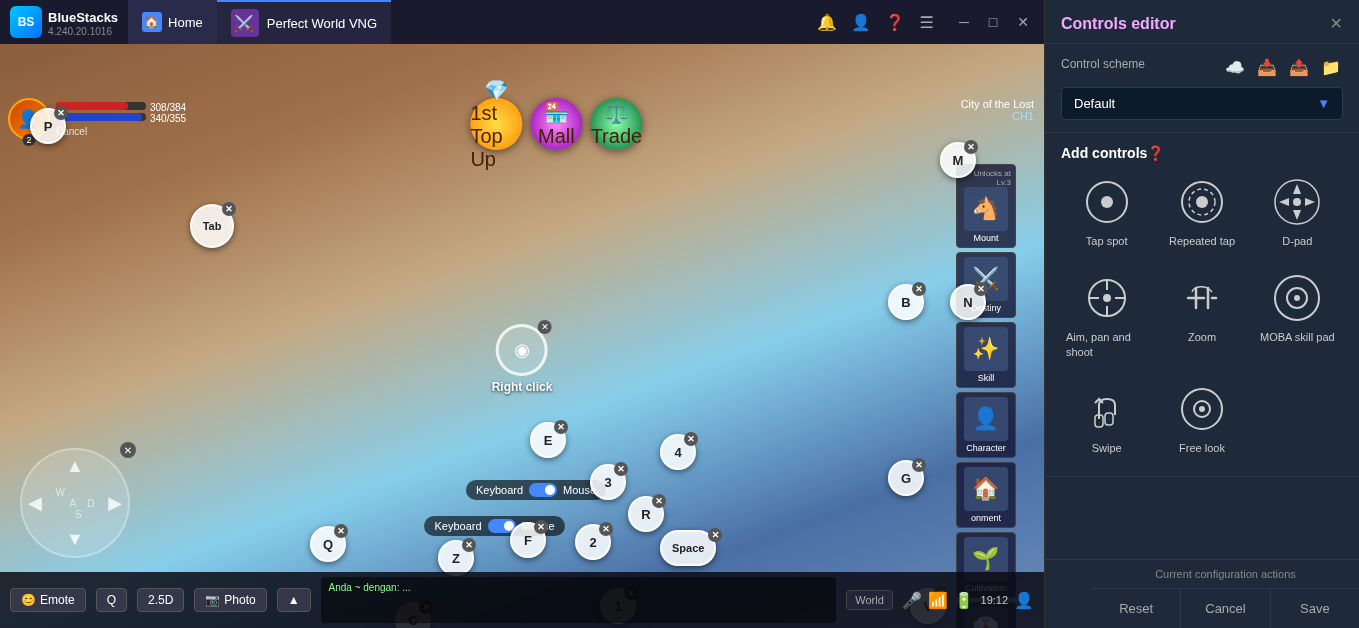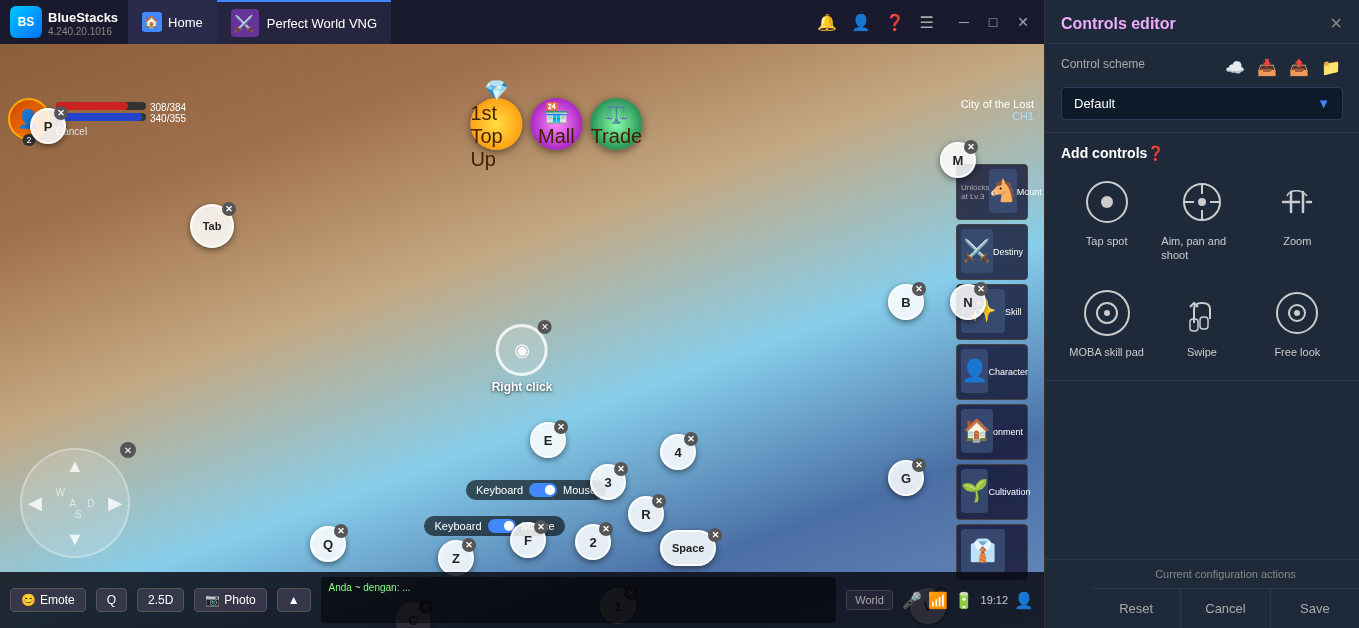--- a/index.html
+++ b/index.html
@@ -180,28 +180,29 @@
     }
 
     
     #right-panels {
       position: absolute;
       top: 120px; right: 8px;
       display: flex; flex-direction: column; gap: 4px;
       width: 80px;
     }
     .panel-btn {
-      width: 72px;
+      width: 60px;
       background: rgba(20,20,50,0.8);
       border: 1px solid #444;
       border-radius: 4px;
       padding: 4px;
-      display: flex; align-items: center;
+      display: flex; flex-direction: column; align-items: center;
       color: white; font-size: 9px;
       cursor: pointer;
+      text-align: right;
     }
     .panel-icon {
       width: 44px; height: 44px;
       background: rgba(60,80,120,0.8);
       border-radius: 4px;
       display: flex; align-items: center; justify-content: center;
       font-size: 22px;
       margin-bottom: 2px;
     }
     .panel-lock {
@@ -728,21 +729,44 @@
       <div class="control-item">
         <div class="control-icon">
           <svg class="ctrl-svg" viewBox="0 0 52 52">
             <circle cx="26" cy="26" r="20" fill="none" stroke="#ccc" stroke-width="2"></circle>
             <circle cx="26" cy="26" r="6" fill="#ccc"></circle>
           </svg>
         </div>
         <span class="control-label">Tap spot</span>
       </div>
 
-
+      <div class="control-item">
+        <div class="control-icon">
+          <svg class="ctrl-svg" viewBox="0 0 52 52">
+            <circle cx="26" cy="26" r="20" fill="none" stroke="#ccc" stroke-width="2"></circle>
+            <circle cx="26" cy="26" r="6" fill="#ccc"></circle>
+            <circle cx="26" cy="26" r="13" fill="none" stroke="#ccc" stroke-width="1.5" stroke-dasharray="4,3"></circle>
+          </svg>
+        </div>
+        <span class="control-label">Repeated tap</span>
+      </div>
+
+      <div class="control-item">
+        <div class="control-icon">
+          <svg class="ctrl-svg" viewBox="0 0 52 52">
+            <circle cx="26" cy="26" r="22" fill="none" stroke="#ccc" stroke-width="1.5"></circle>
+            <polygon points="26,8 22,18 30,18" fill="#ccc"></polygon>
+            <polygon points="26,44 22,34 30,34" fill="#ccc"></polygon>
+            <polygon points="8,26 18,22 18,30" fill="#ccc"></polygon>
+            <polygon points="44,26 34,22 34,30" fill="#ccc"></polygon>
+            <circle cx="26" cy="26" r="4" fill="#ccc"></circle>
+          </svg>
+        </div>
+        <span class="control-label">D-pad</span>
+      </div>
 
       <div class="control-item">
         <div class="control-icon">
           <svg class="ctrl-svg" viewBox="0 0 52 52">
             <circle cx="26" cy="26" r="18" fill="none" stroke="#ccc" stroke-width="2"></circle>
             <line x1="26" y1="8" x2="26" y2="18" stroke="#ccc" stroke-width="2"></line>
             <line x1="26" y1="34" x2="26" y2="44" stroke="#ccc" stroke-width="2"></line>
             <line x1="8" y1="26" x2="18" y2="26" stroke="#ccc" stroke-width="2"></line>
             <line x1="34" y1="26" x2="44" y2="26" stroke="#ccc" stroke-width="2"></line>
             <circle cx="26" cy="26" r="4" fill="#ccc"></circle>

